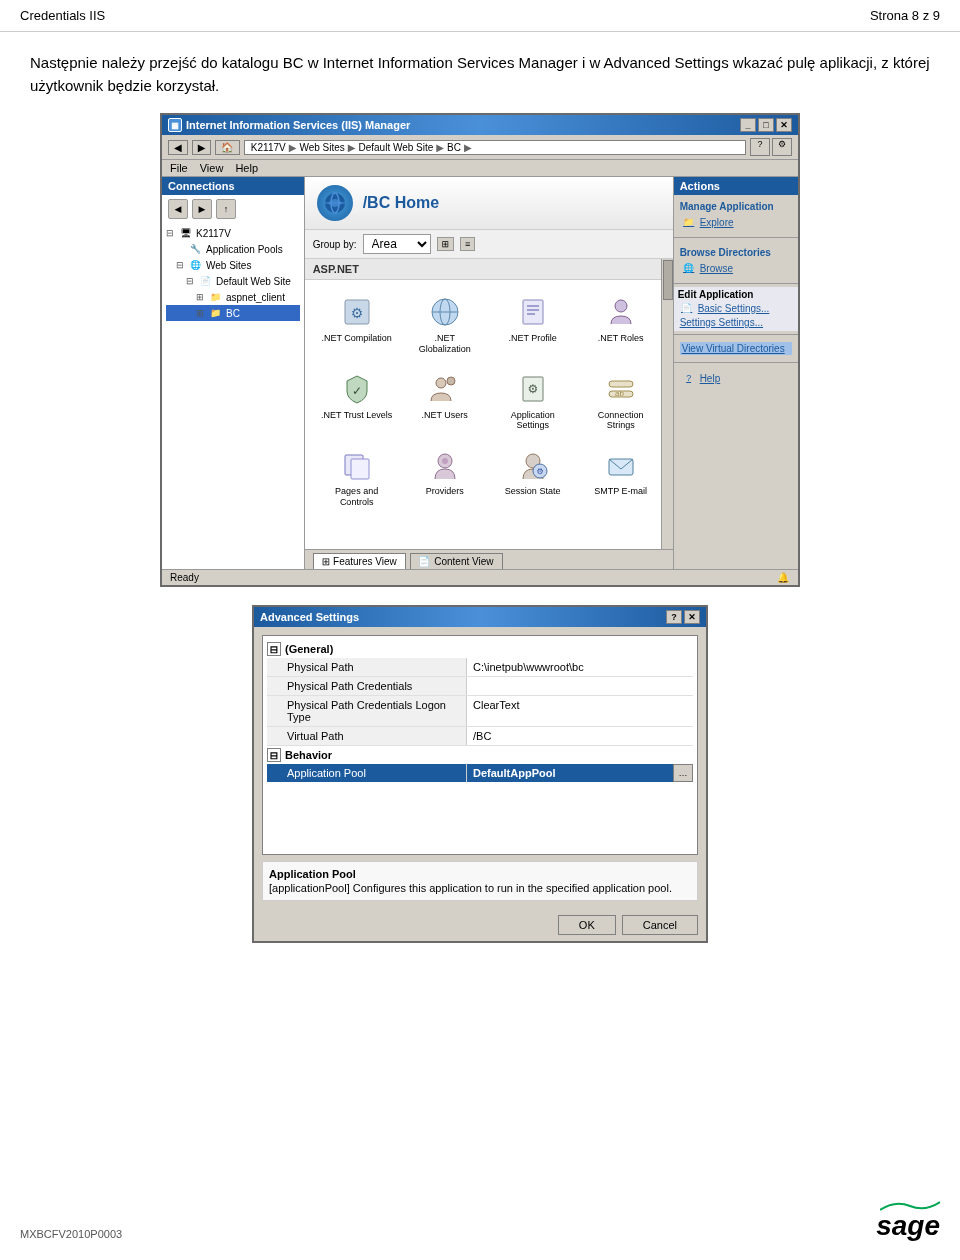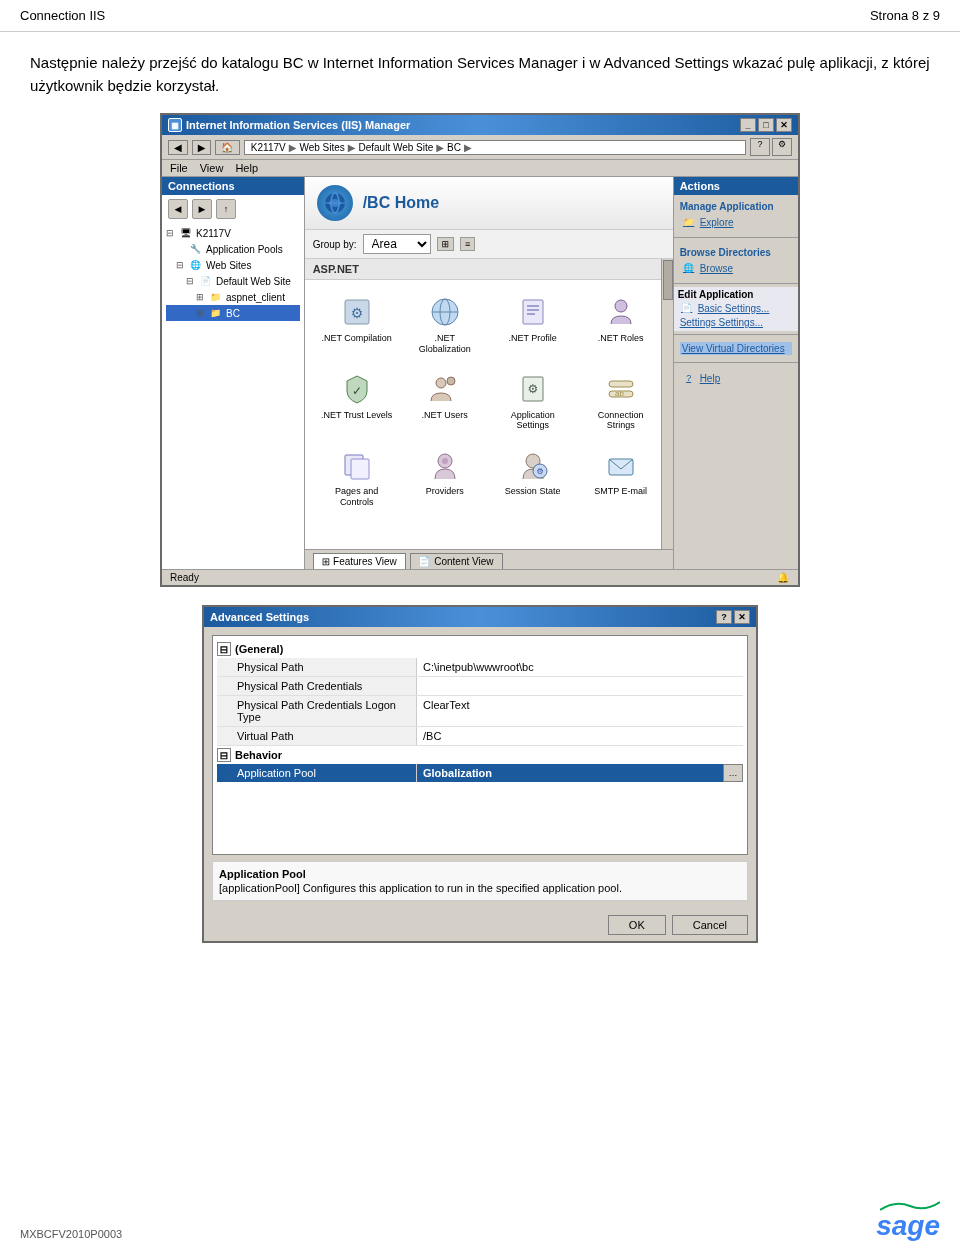--- a/index.html
+++ b/index.html
@@ -409,21 +409,21 @@
       gap: 3px;
     }
     .iis-tab.active {
       background: #fff;
     }
 
     
     .adv-dialog {
       border: 2px solid #6a6a6a;
       background: #d4d0c8;
-      width: 556px;
+      width: 456px;
       margin: 0 auto 20px;
     }
     .adv-title-bar {
       background: linear-gradient(to right, #1c5a9e, #4a90d9, #1c5a9e);
       color: #fff;
       font-size: 11px;
       font-weight: bold;
       padding: 3px 6px;
       display: flex;
       justify-content: space-between;
@@ -552,41 +552,41 @@
       color: #555;
     }
     .sage-logo {
       display: flex;
       flex-direction: column;
       align-items: flex-end;
     }
     .sage-text {
       font-size: 28px;
       font-weight: bold;
-      color: #3b82f6;
+      color: #000000;
       font-style: italic;
       line-height: 1;
     }
     .sage-curve {
       width: 60px;
       height: 12px;
     }
 
     
     .iis-scrollable {
       height: 290px;
       overflow: hidden;
       position: relative;
     }
   </style>
 </head>
 <body>
 
 <div class="page-header">
-  <span>Connection IIS</span>
+  <span>Credentials IIS</span>
   <span>Strona 8 z 9</span>
 </div>
 
 <div class="main-content">
 
   <p class="intro-text">Następnie należy przejść do katalogu BC w Internet Information Services Manager i w Advanced Settings wkazać pulę aplikacji, z której użytkownik będzie korzystał.</p>
 
   <div class="iis-window">
 
     <div class="iis-title-bar">
@@ -938,21 +938,21 @@
           <div class="adv-row-value">/BC</div>
         </div>
 
         <div class="adv-section-header">
           <span class="adv-expand-icon">⊟</span>
           <span>Behavior</span>
         </div>
 
         <div class="adv-row selected">
           <div class="adv-row-label">Application Pool</div>
-          <div class="adv-row-value">Globalization</div>
+          <div class="adv-row-value">DefaultAppPool</div>
           <div class="adv-row-browse">…</div>
         </div>
 
       </div>
 
       <div class="adv-info-box">
         <div class="adv-info-title">Application Pool</div>
         <div>[applicationPool] Configures this application to run in the specified application pool.</div>
       </div>
     </div>

